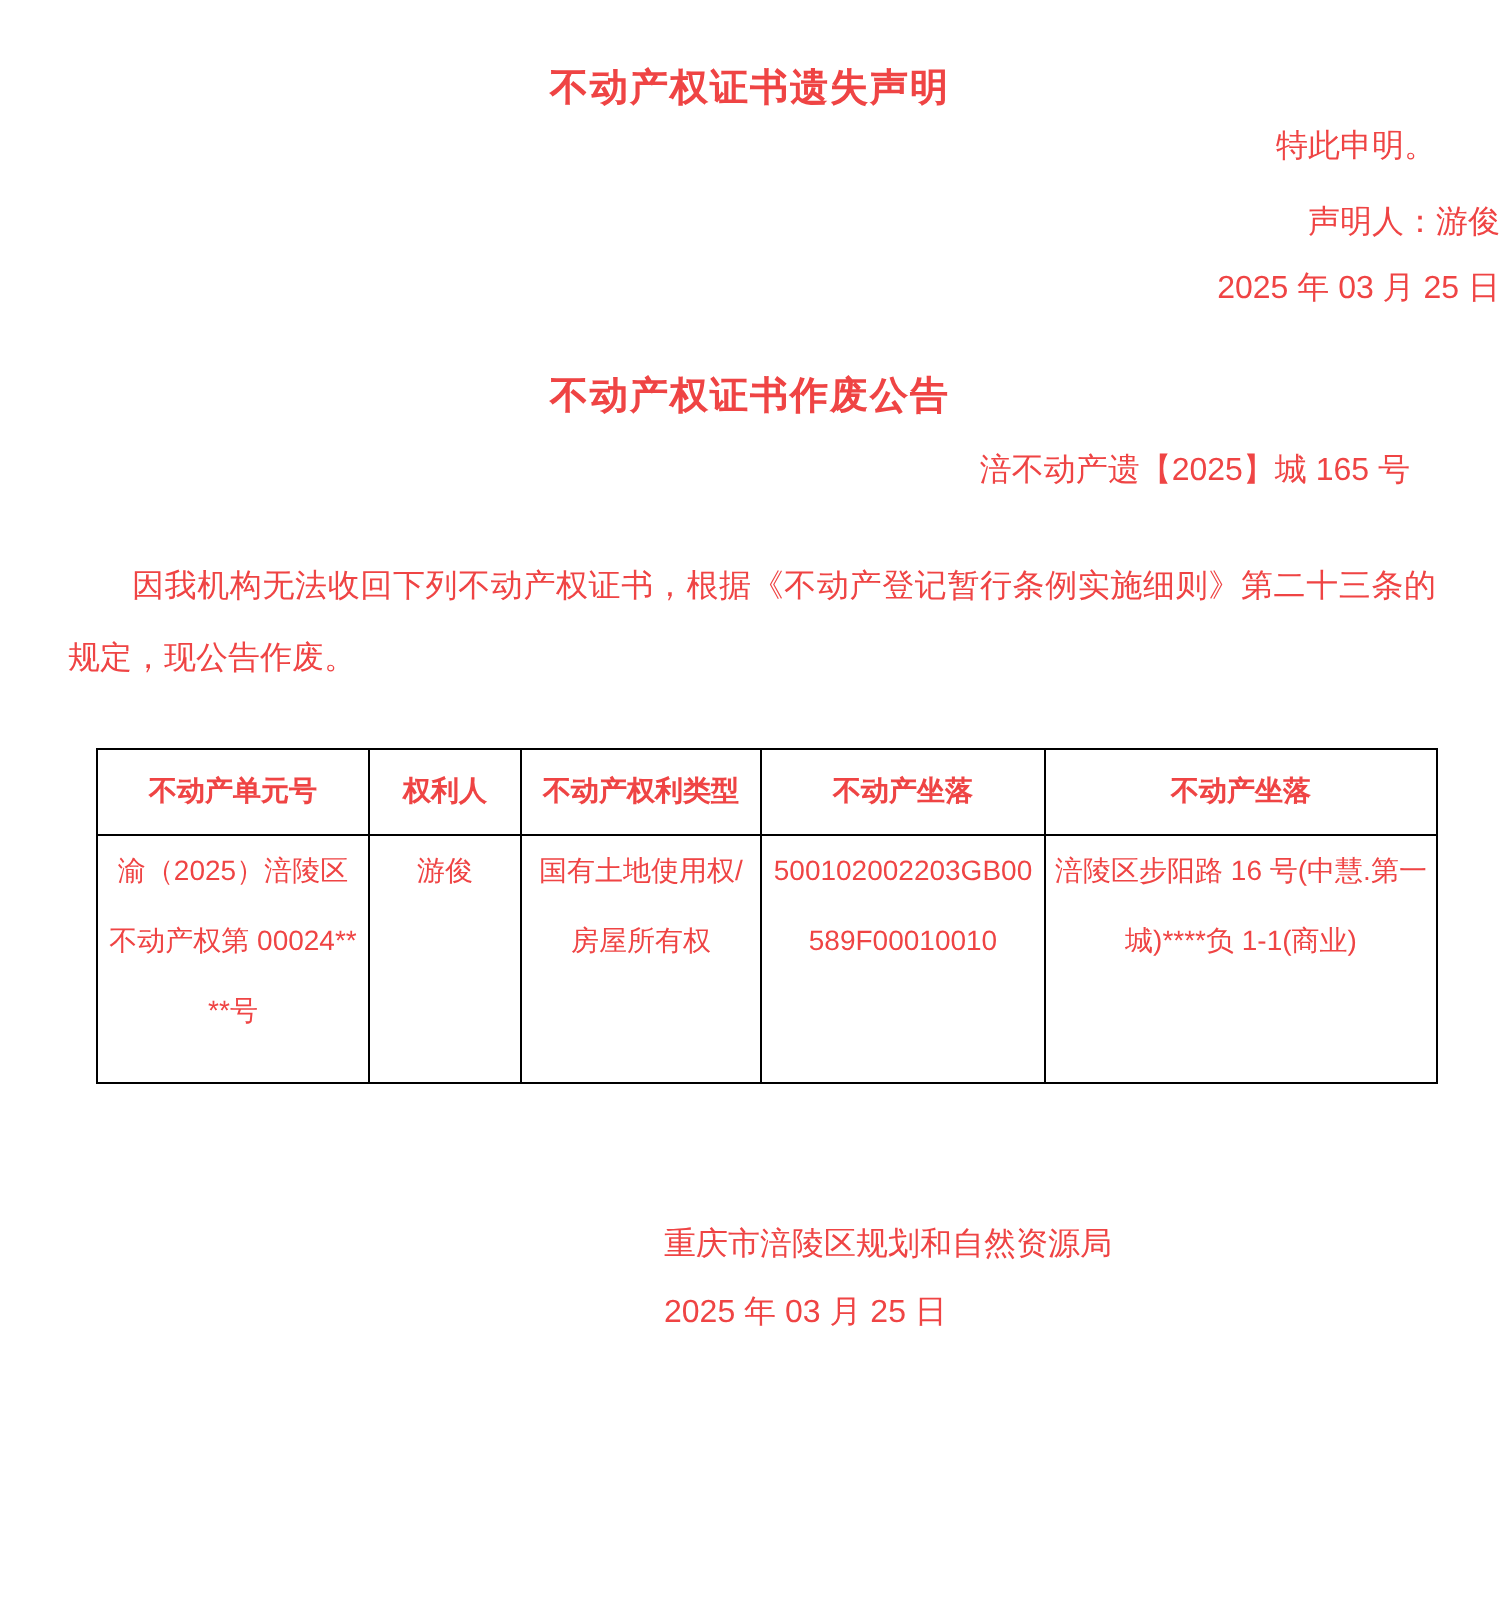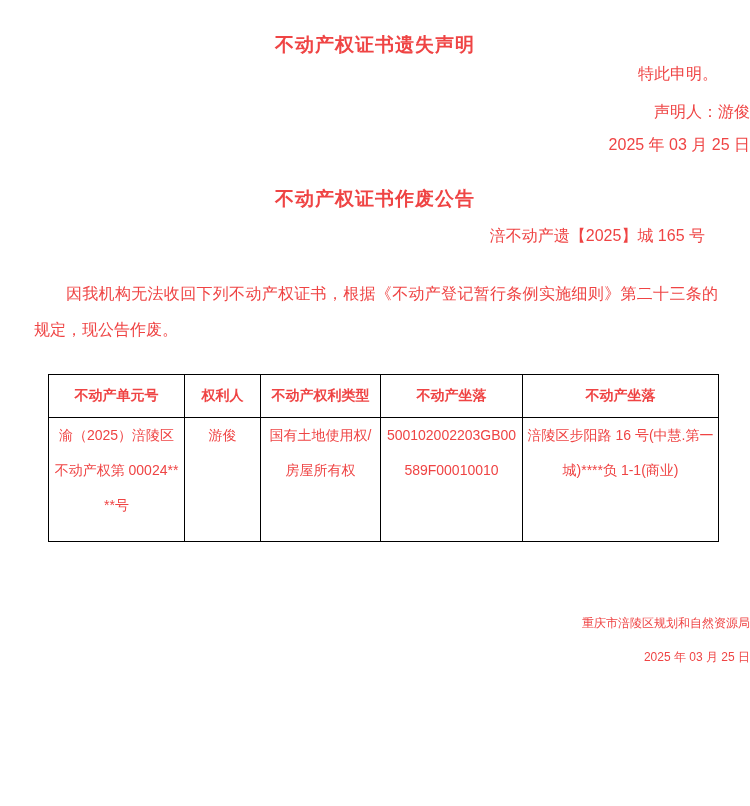--- a/index.html
+++ b/index.html
@@ -84,22 +84,22 @@
   }
   table.cert-table tbody td {
     height: 123px;
     vertical-align: top;
     line-height: 35px;
     word-break: break-all;
   }
   .footer-block {
     margin: 64px 0 0 332px;
     width: 418px;
-    text-align: right;
-    font-size: 12px;
+    text-align: left;
+    font-size: 16px;
     line-height: 34px;
   }
 </style>
 </head>
 <body>
 
 <div class="page">
 
   <h1 class="doc-title">不动产权证书遗失声明</h1>
 

